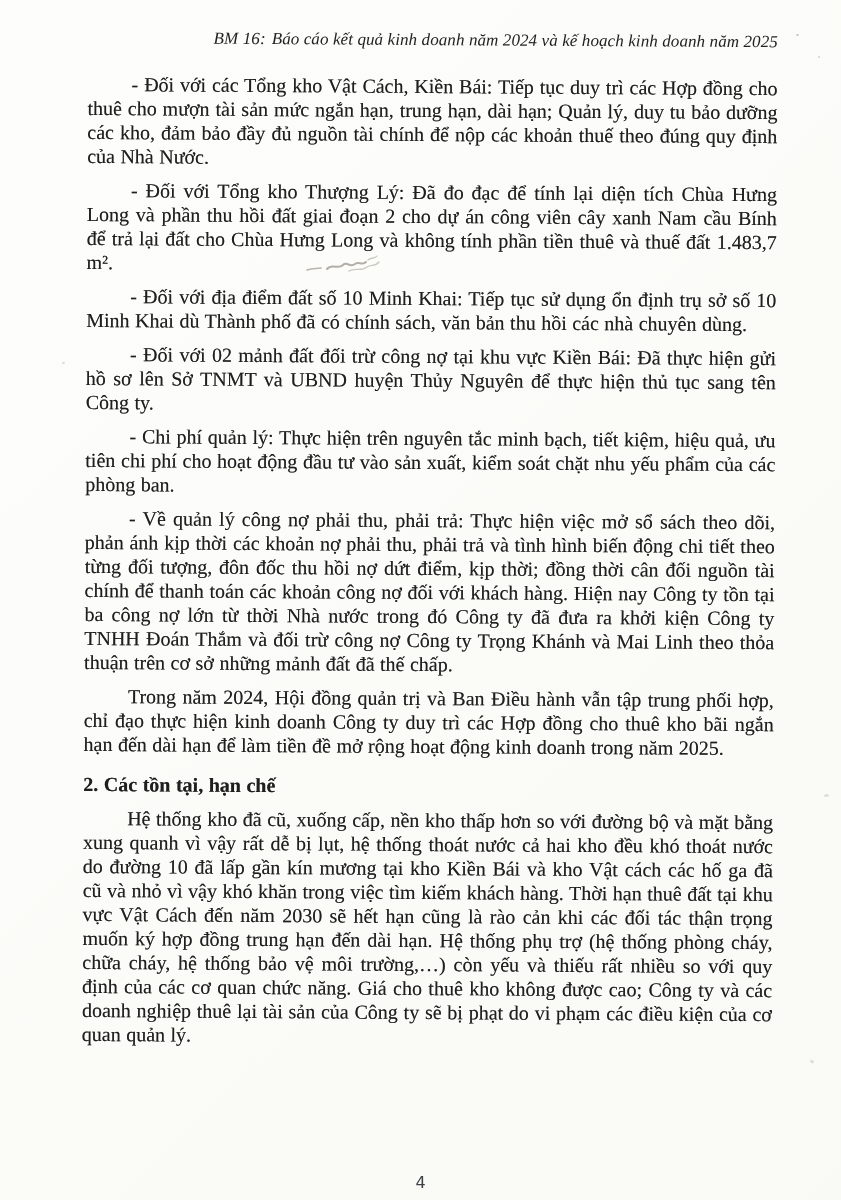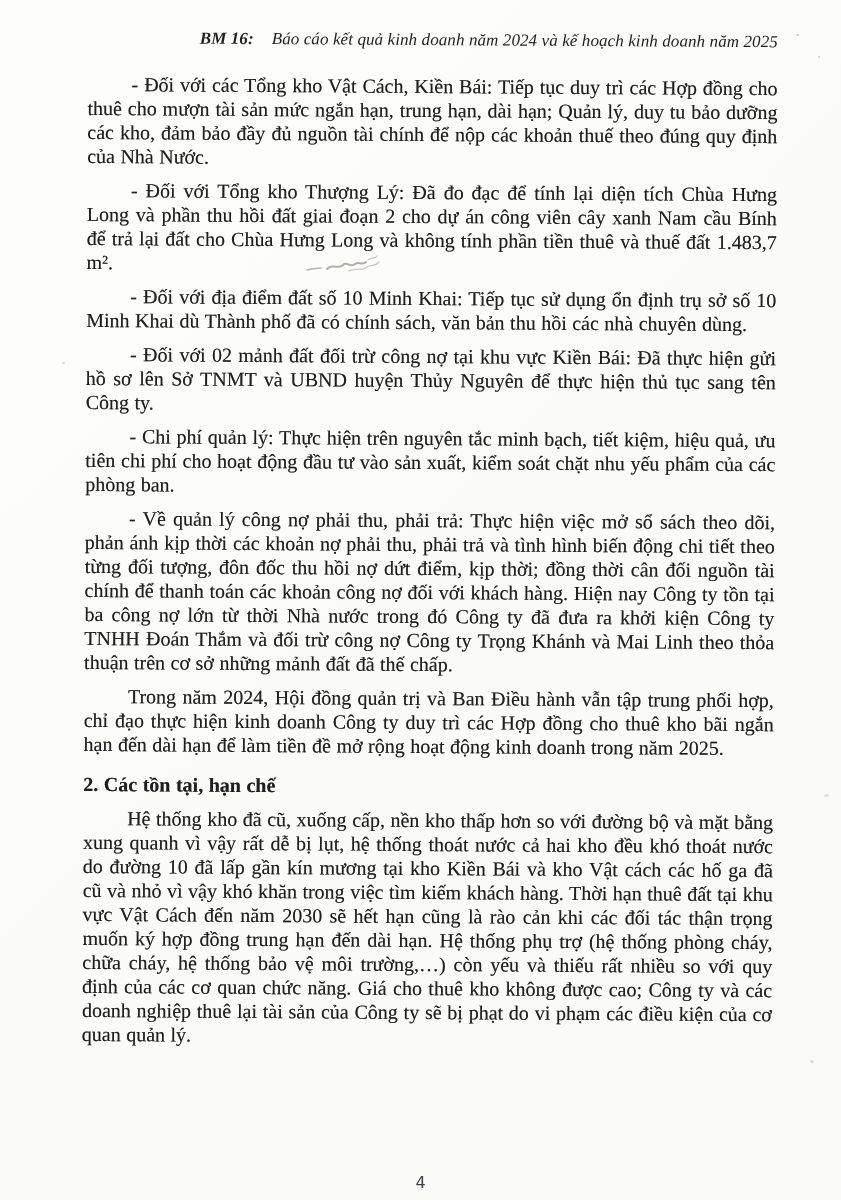--- a/index.html
+++ b/index.html
@@ -29,22 +29,22 @@
   .doc-header {
     text-align: right;
     font-size: 17px;
     font-style: italic;
     letter-spacing: 0.1px;
     margin-bottom: 24px;
     white-space: nowrap;
     color: #222;
   }
   .doc-header .form-code {
-    font-weight: bold;
-    margin-right: 18px;
+    font-weight: normal;
+    margin-right: 6px;
   }
   .doc-body {
     font-size: 20px;
     line-height: 24px;
     text-align: justify;
     text-shadow: 0 0 0.5px rgba(20,20,20,0.55);
     word-spacing: 0.5px;
   }
   .doc-body p {
     margin: 0 0 10px 0;

